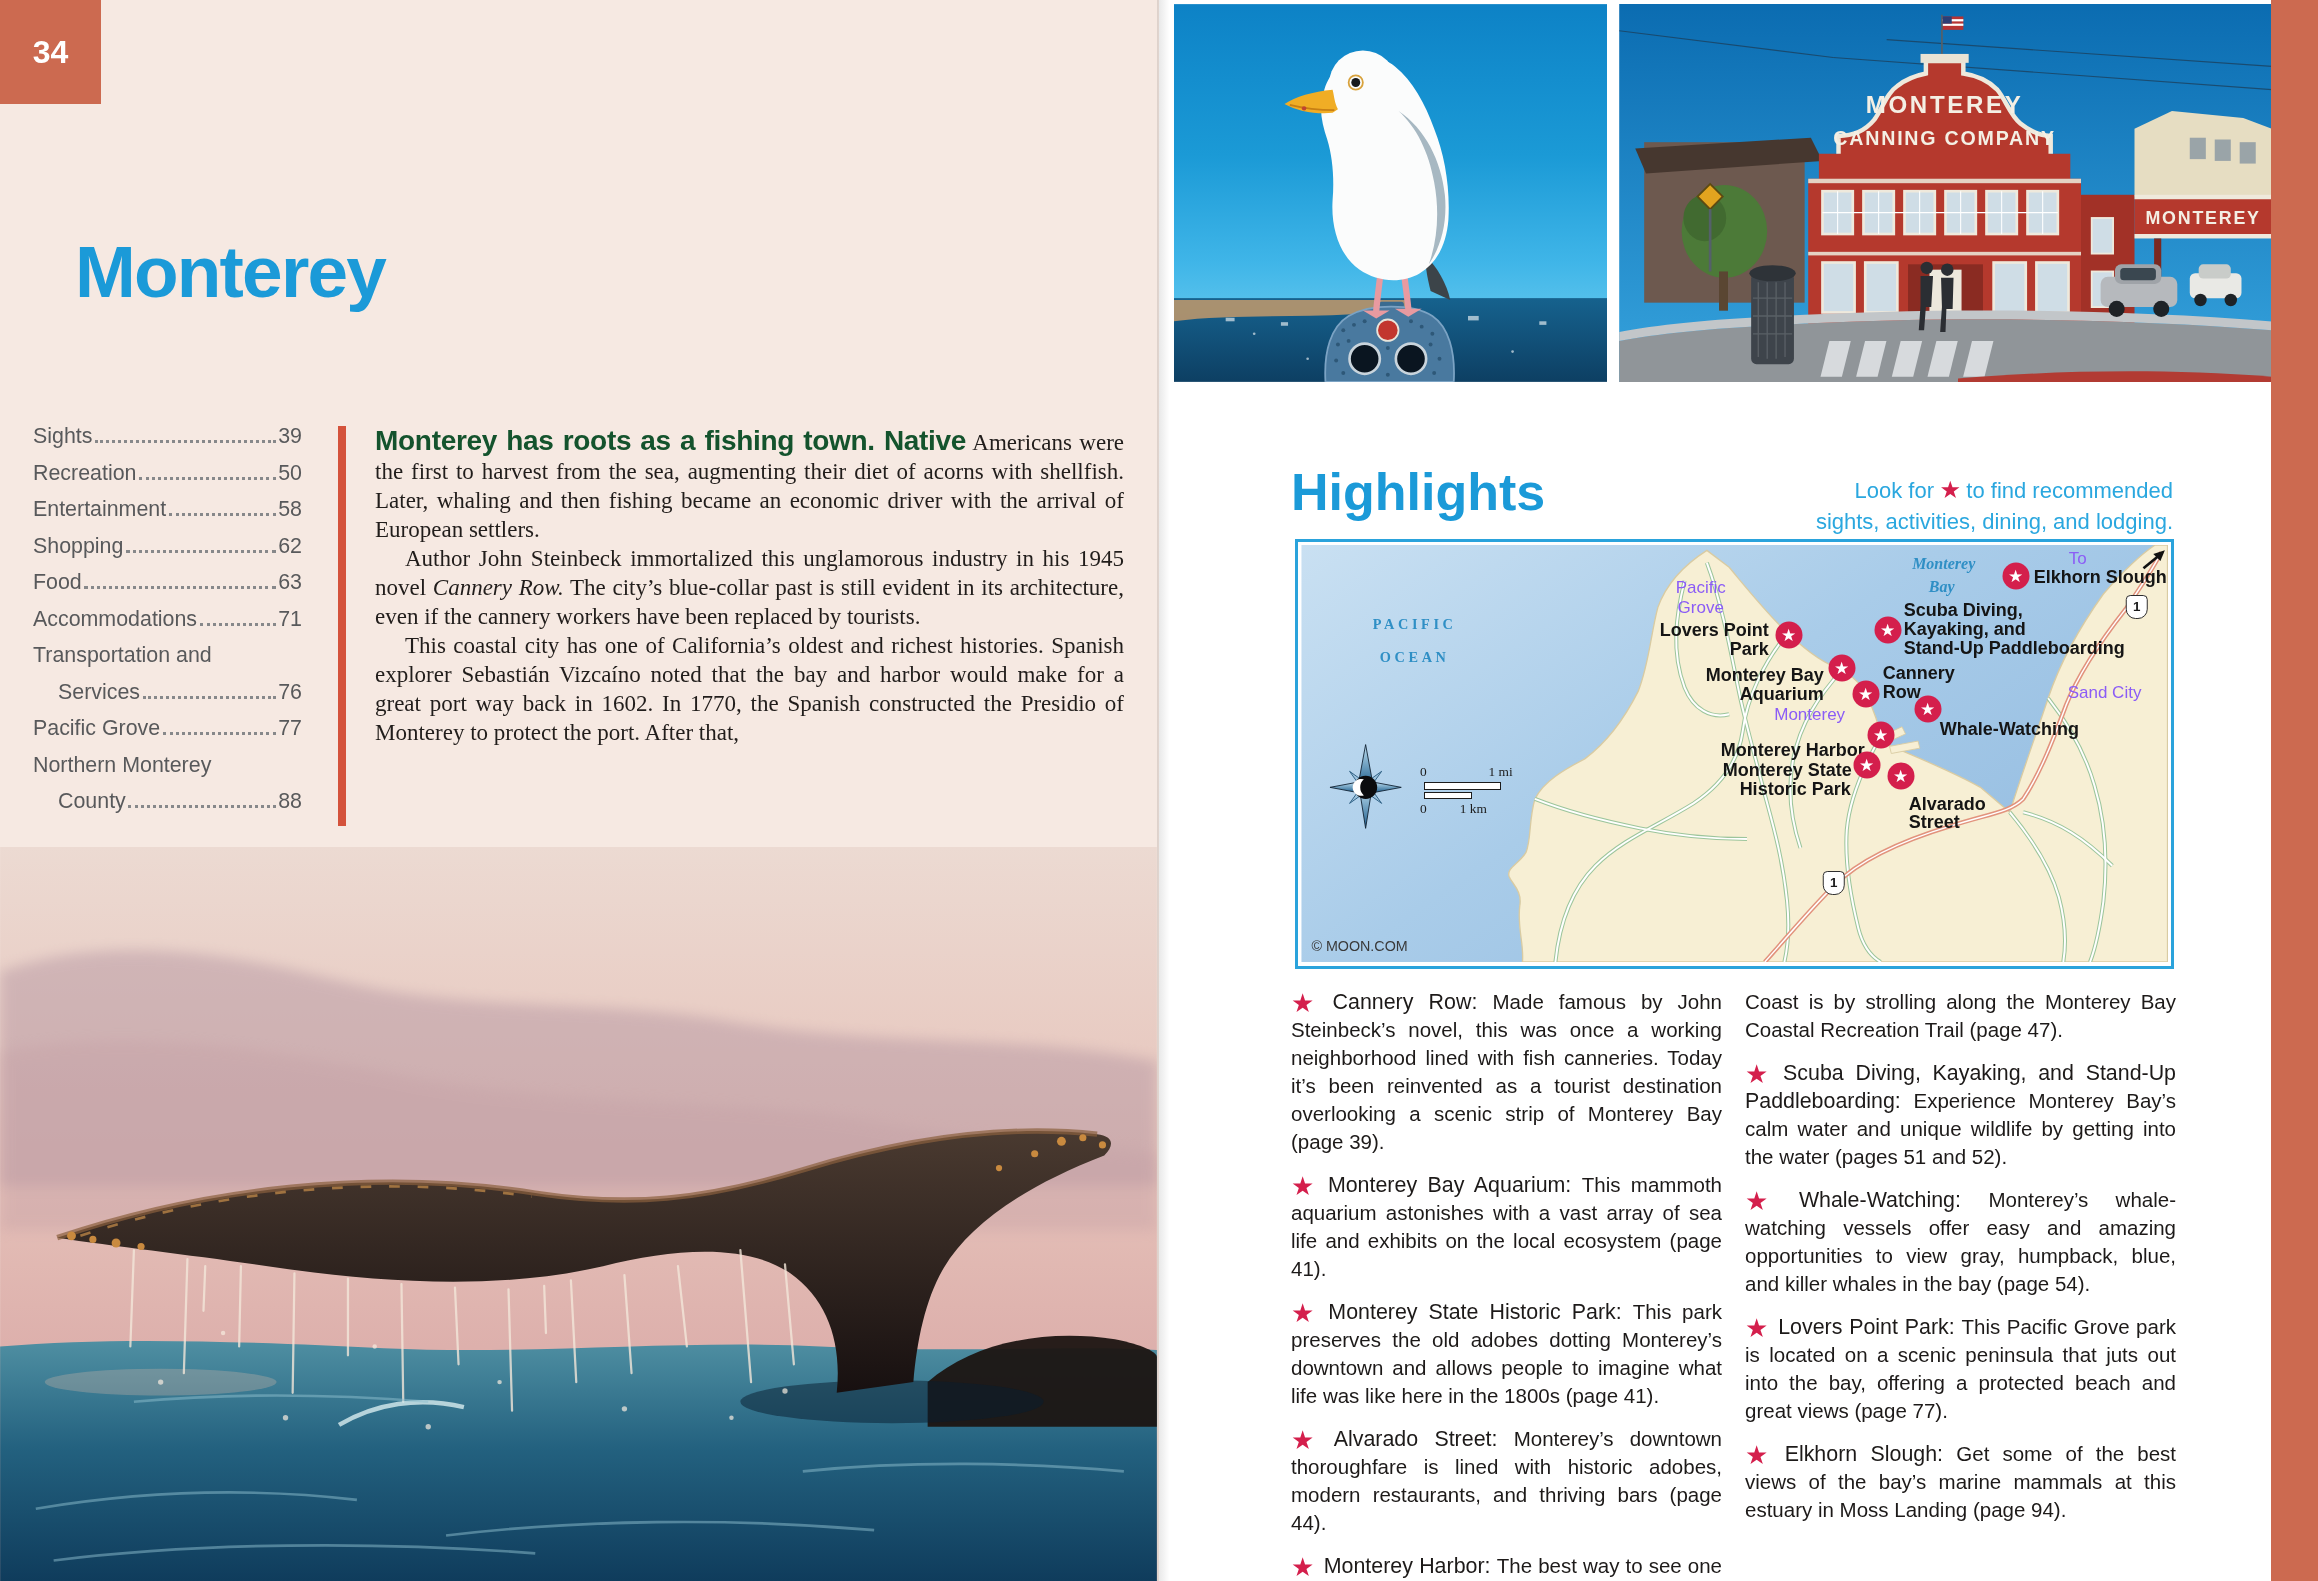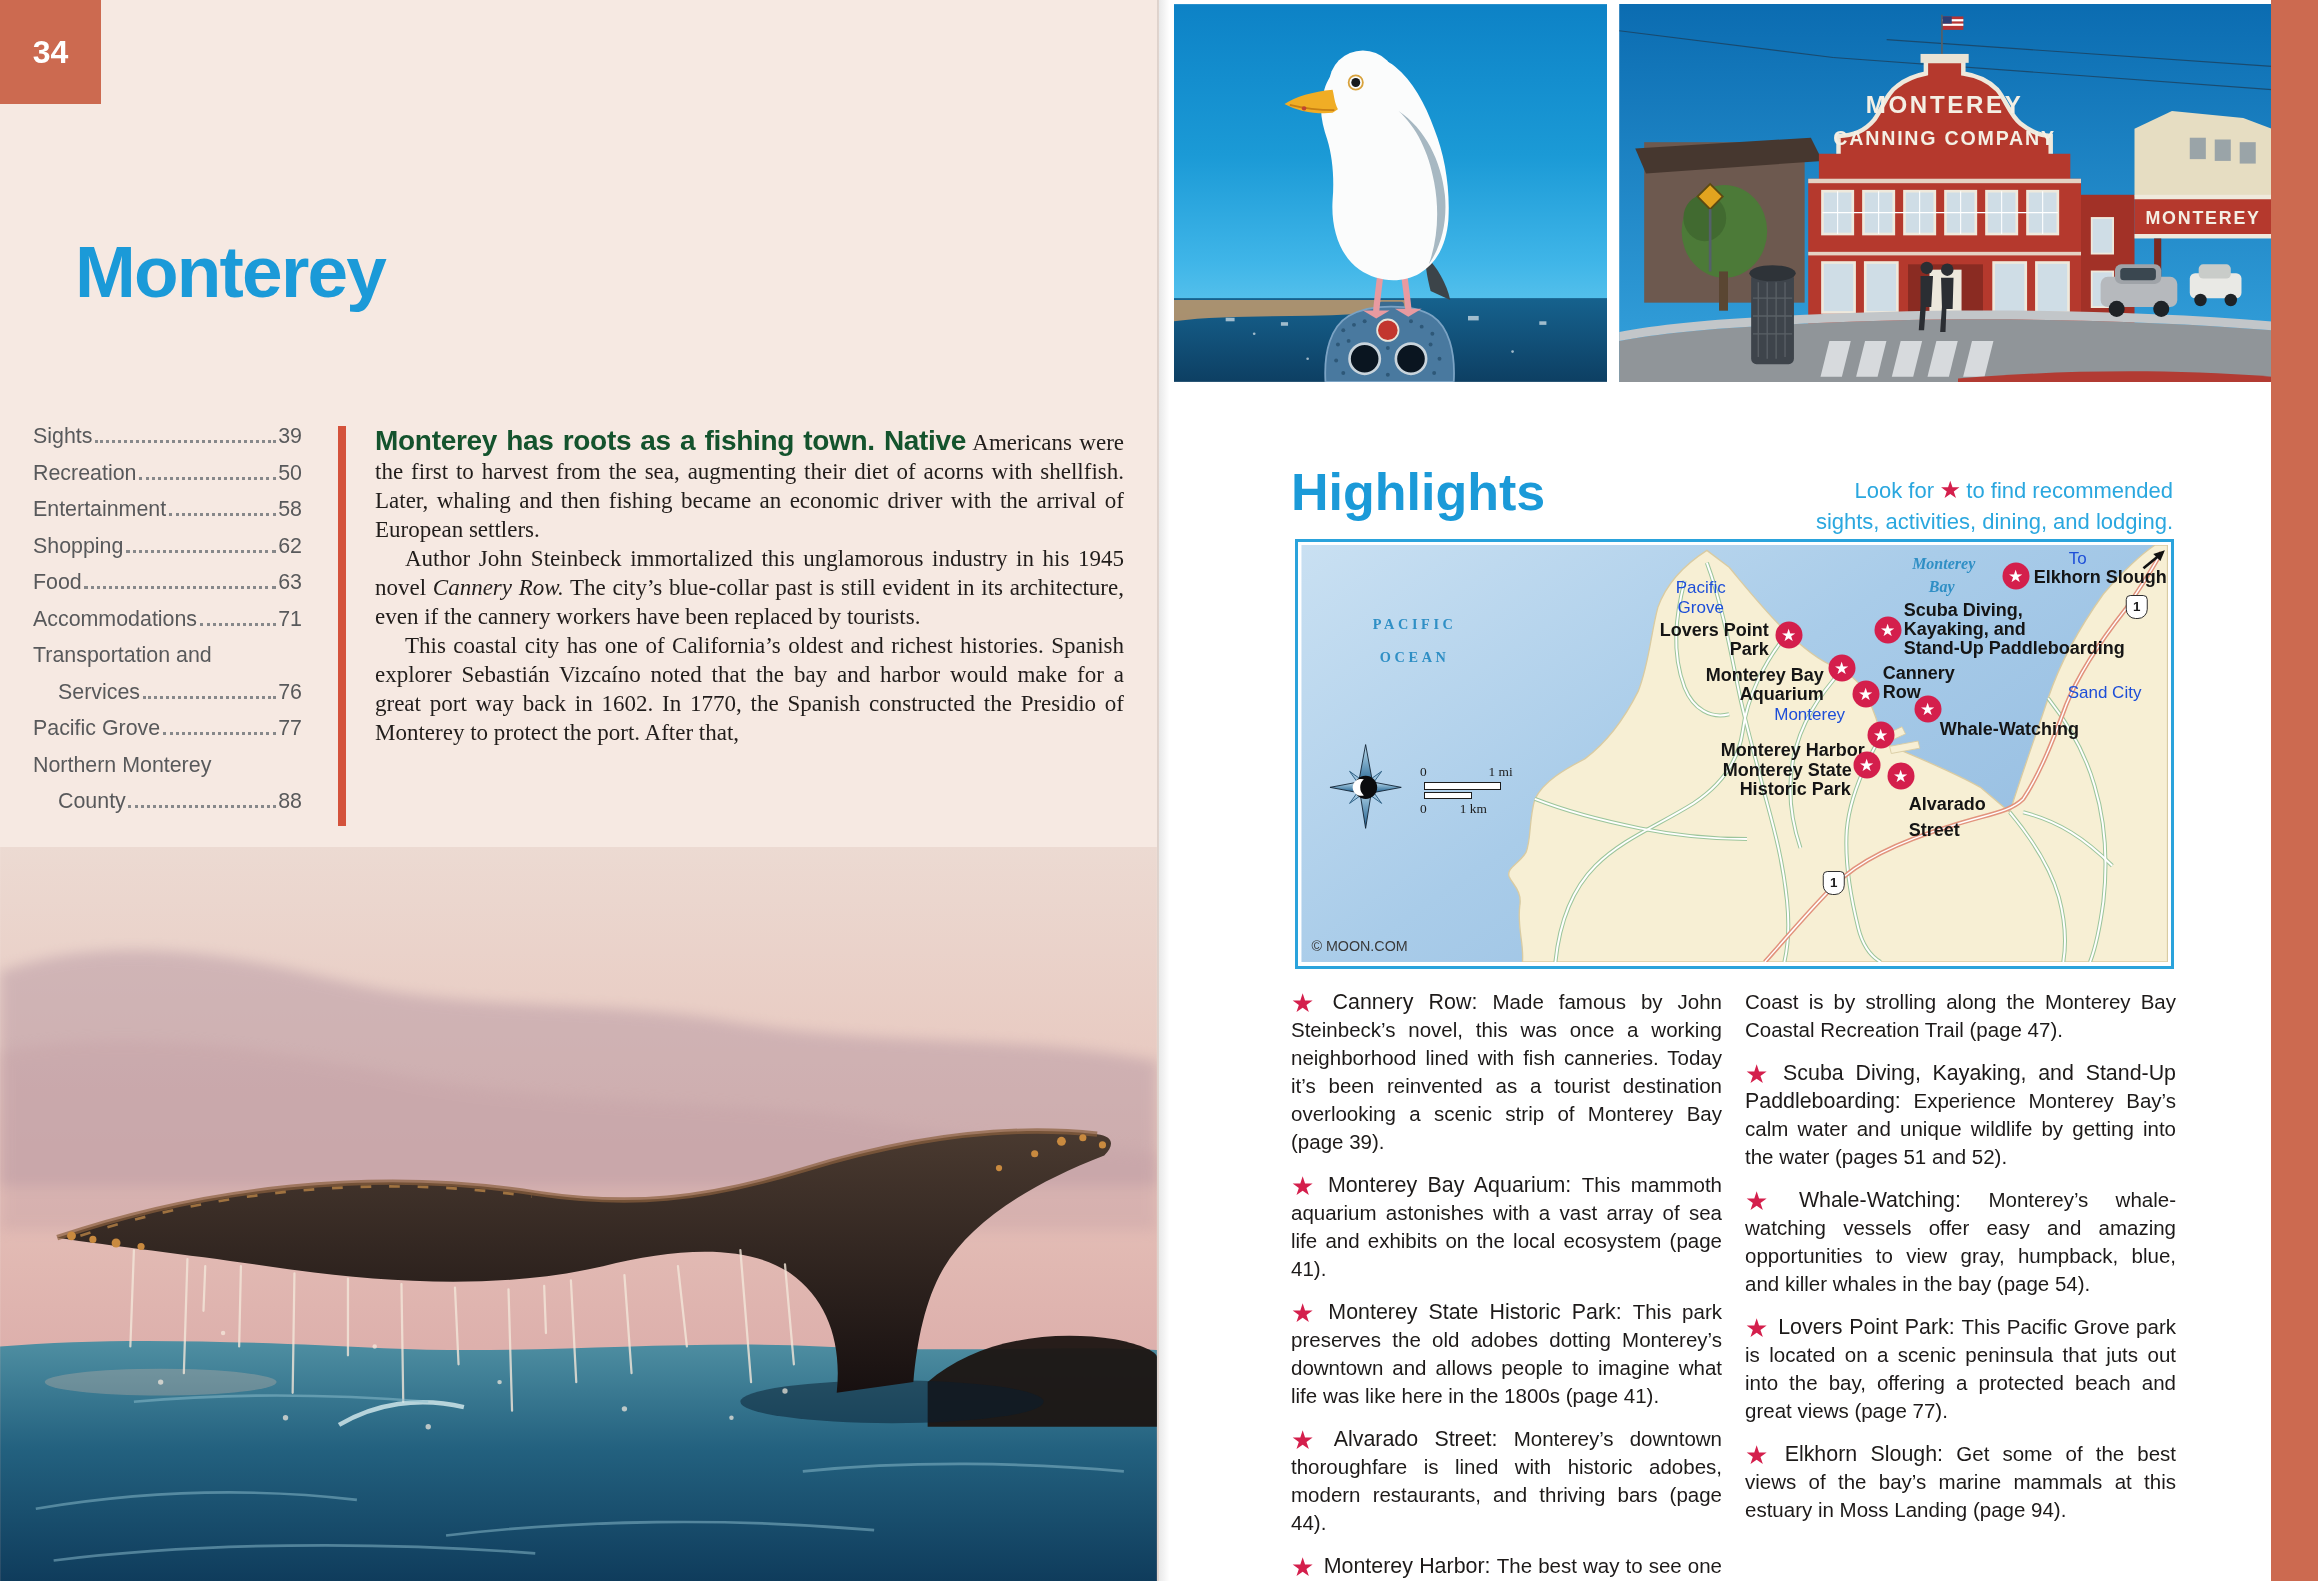--- a/index.html
+++ b/index.html
@@ -45,21 +45,21 @@
   #lookfor .star{color:#d41f4c;font-size:24px;padding:0 5.4px;}
 
   
   #hl-map{left:1295px;top:539px;width:879px;height:430px;background:#fff;
           border:3.6px solid #2aa3dc;box-sizing:border-box;padding:2.7px;}
   #map-inner{position:relative;width:867px;height:417px;overflow:hidden;}
   #map-geo{position:absolute;left:0;top:0;}
   #map-overlay{position:absolute;left:0;top:0;width:867px;height:417px;}
   .ml{position:absolute;white-space:nowrap;line-height:1;}
   .ml.attr{font-size:18px;font-weight:700;color:#151515;}
-  .ml.city{font-size:17px;font-weight:500;color:#1d4ed8;}
+  .ml.city{font-size:17px;font-weight:500;color:#8b5cf6;}
   .ml.ocean{font-family:"Liberation Serif",serif;font-size:14.3px;font-weight:700;
             letter-spacing:3.6px;color:#2f8fc5;}
   .ml.bay{font-family:"Liberation Serif",serif;font-style:italic;font-weight:700;
           font-size:16px;color:#2f8fc5;}
   .ml.credit{font-size:14.3px;color:#3a3a3a;}
   .a-m{transform:translateX(-50%);}
   .a-e{transform:translateX(-100%);}
   .map-star{position:absolute;width:27px;height:27px;border-radius:50%;background:#d41f4c;
             transform:translate(-50%,-50%);display:flex;align-items:center;justify-content:center;}
   .map-star span{color:#fff;font-size:17px;line-height:1;}
@@ -539,21 +539,21 @@
         <span class="ml attr a-e" style="left: 468px; top: 95px;">Park</span>
         <span class="ml attr a-e" style="left: 523px; top: 121px;">Monterey Bay</span>
         <span class="ml attr a-e" style="left: 523px; top: 140px;">Aquarium</span>
         <span class="ml attr a-s" style="left: 582px; top: 119px;">Cannery</span>
         <span class="ml attr a-s" style="left: 582px; top: 138px;">Row</span>
         <span class="ml attr a-e" style="left: 564px; top: 196px;">Monterey Harbor</span>
         <span class="ml attr a-s" style="left: 639px; top: 175px;">Whale-Watching</span>
         <span class="ml attr a-e" style="left: 551px; top: 216px;">Monterey State</span>
         <span class="ml attr a-e" style="left: 550px; top: 235px;">Historic Park</span>
         <span class="ml attr a-s" style="left: 608px; top: 250px;">Alvarado</span>
-        <span class="ml attr a-s" style="left: 608px; top: 276px; text-align: right;">Street</span>
+        <span class="ml attr a-s" style="left: 608px; top: 268px; text-align: right;">Street</span>
         <span class="ml credit a-s" style="left: 10.7px; top: 394px;">© MOON.COM</span>
         <div class="map-star" style="left: 488px; top: 90px;">
           <span>★</span>
         </div>
         <div class="map-star" style="left: 541px; top: 123px;">
           <span>★</span>
         </div>
         <div class="map-star" style="left: 565px; top: 149px;">
           <span>★</span>
         </div>

